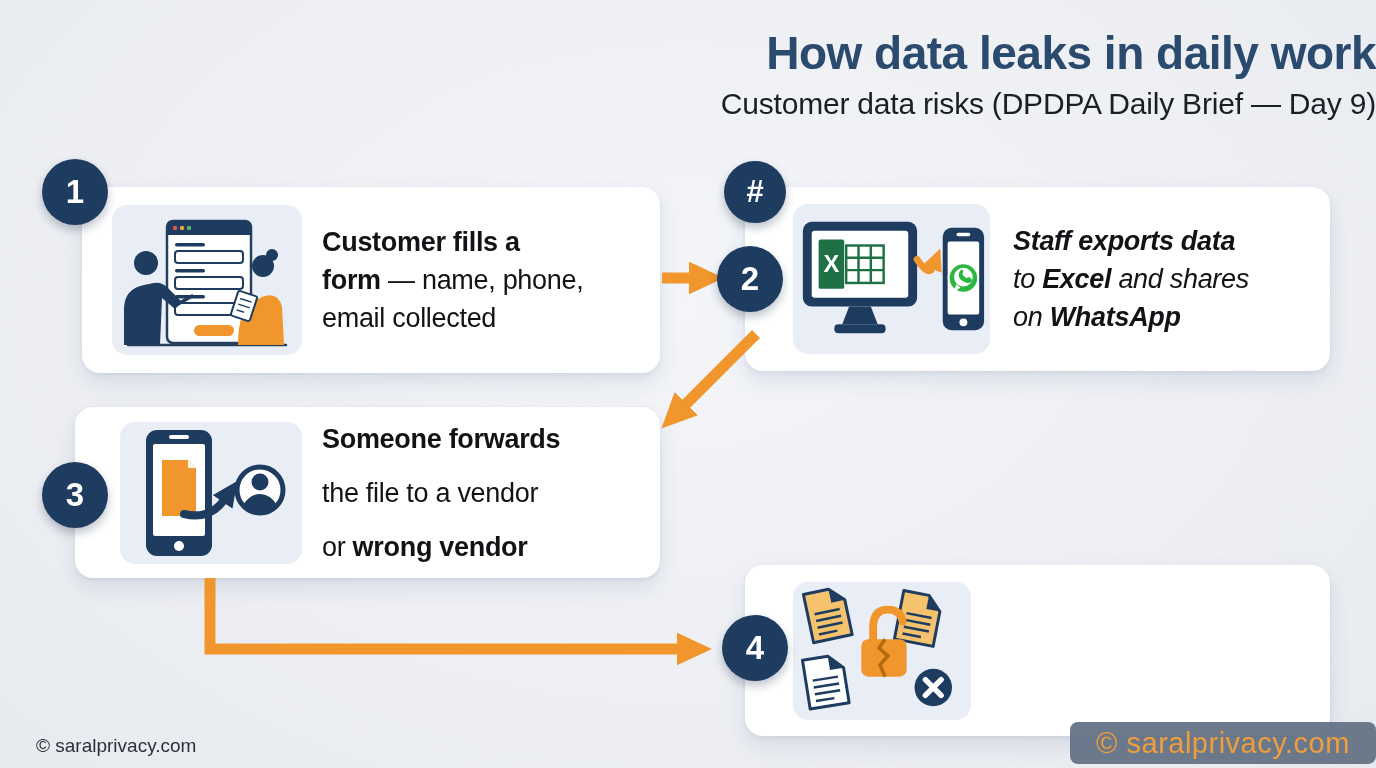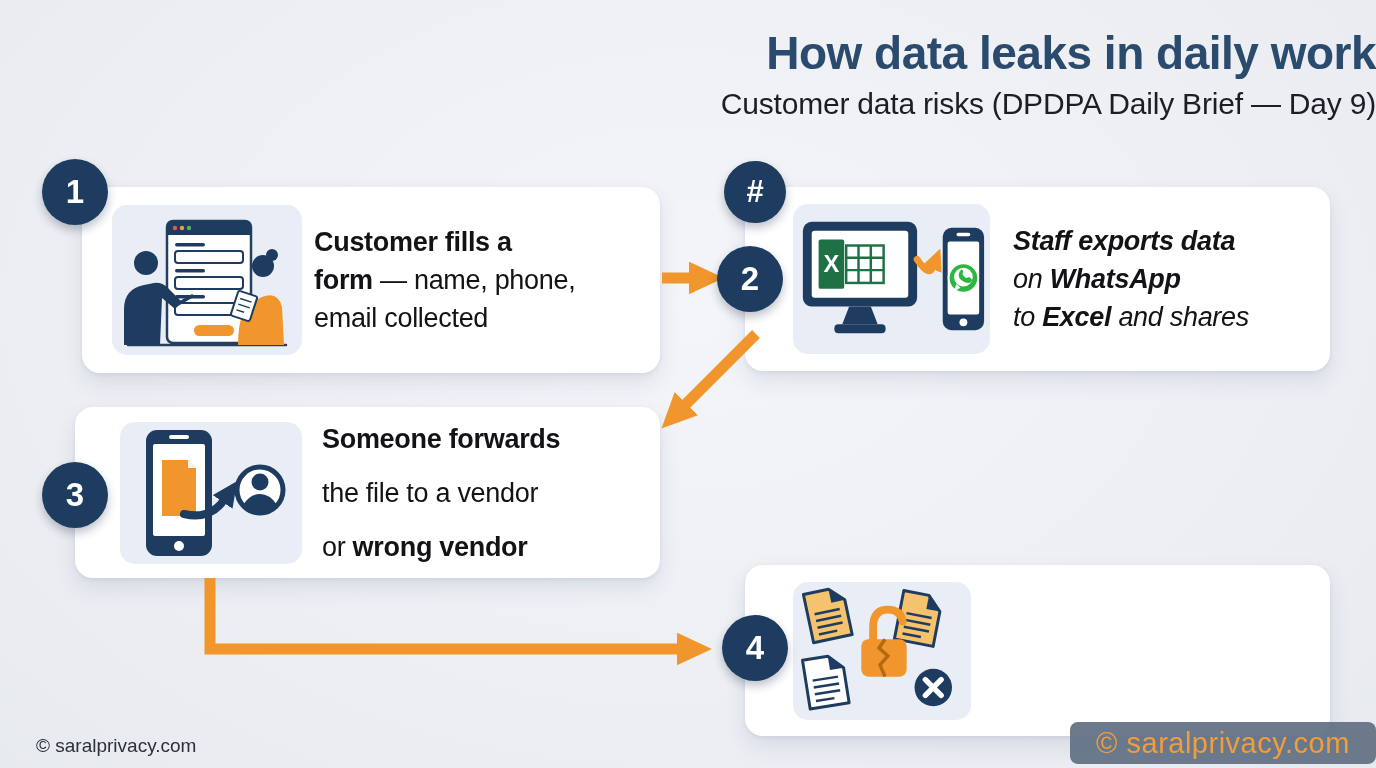--- a/index.html
+++ b/index.html
@@ -27,21 +27,21 @@
   .tile{position:absolute;background:#e9eef6;border-radius:15px;overflow:hidden;}
   .tile1{left:30px;top:18px;width:190px;height:150px;}
   .tile2{left:48px;top:17px;width:197px;height:150px;}
   .tile3{left:45px;top:15px;width:182px;height:142px;}
   .tile4{left:48px;top:17px;width:178px;height:138px;}
   .tile svg{display:block;width:100%;height:100%;}
   .card-text{
     position:absolute;top:0;height:100%;display:flex;flex-direction:column;justify-content:center;
     font-size:27px;line-height:38px;color:#131317;letter-spacing:-0.3px;white-space:nowrap;
   }
-  .ct1{left:232px;}
+  .ct1{left:240px;}
   .ct2{left:268px;font-style:italic;}
   .ct3{left:247px;gap:16px;}
   .ct4{left:240px;}
   .card-text .b{font-weight:700;}
   
   .badge{
     position:absolute;width:66px;height:66px;border-radius:50%;background:#1d3c5f;
     color:#ffffff;font-size:33px;font-weight:700;display:flex;align-items:center;justify-content:center;
     box-shadow:0 5px 10px rgba(20,40,70,0.28);
   }
@@ -146,22 +146,22 @@
         <g>
           <circle cx="173" cy="75" r="15" fill="#2cb742" stroke="#ffffff" stroke-width="2"></circle>
           <circle cx="173" cy="74" r="9.5" fill="#ffffff"></circle>
           <polygon points="166,81 163,89 170,85" fill="#ffffff"></polygon>
           <path d="M169 69 c-2 4 0 8 5 10 c4 2 7 1 8 -2 l-3 -3 -3 1 c-2 -1 -3 -2 -4 -4 l1 -3 -2 -2 z" fill="#2cb742"></path>
         </g>
       </svg>
     </div>
     <div class="card-text ct2">
         <div><span class="b">Staff exports data</span></div>
+        <div><span>to </span><span class="b">Excel</span><span> and shares</span></div>
         <div><span>on </span><span class="b">WhatsApp</span></div>
-        <div><span>to </span><span class="b">Excel</span><span> and shares</span></div>
       </div>
   </section>
 
   <section class="card card3">
     <div class="tile tile3">
       <svg viewBox="0 0 182 142">
         <defs>
           <marker id="arrNavy3" orient="auto" markerWidth="3.2" markerHeight="3" refX="0.3" refY="1.5">
             <path d="M0,0 L3.2,1.5 L0,3 Z" fill="#1d3c5f"></path>
           </marker>

